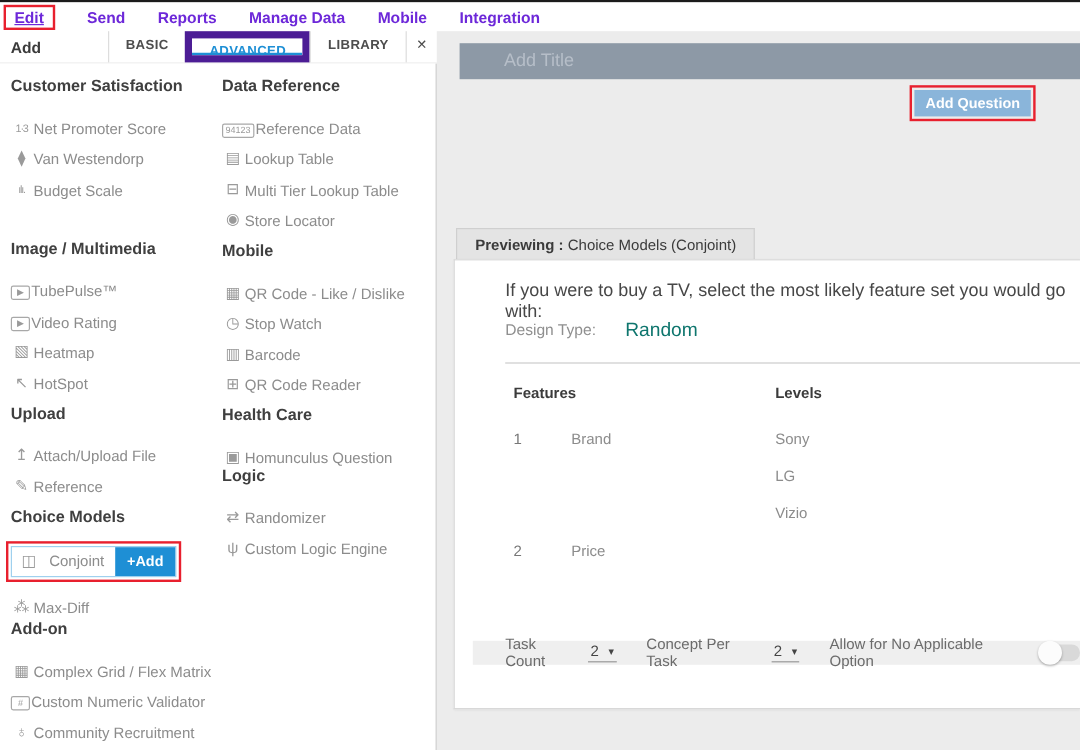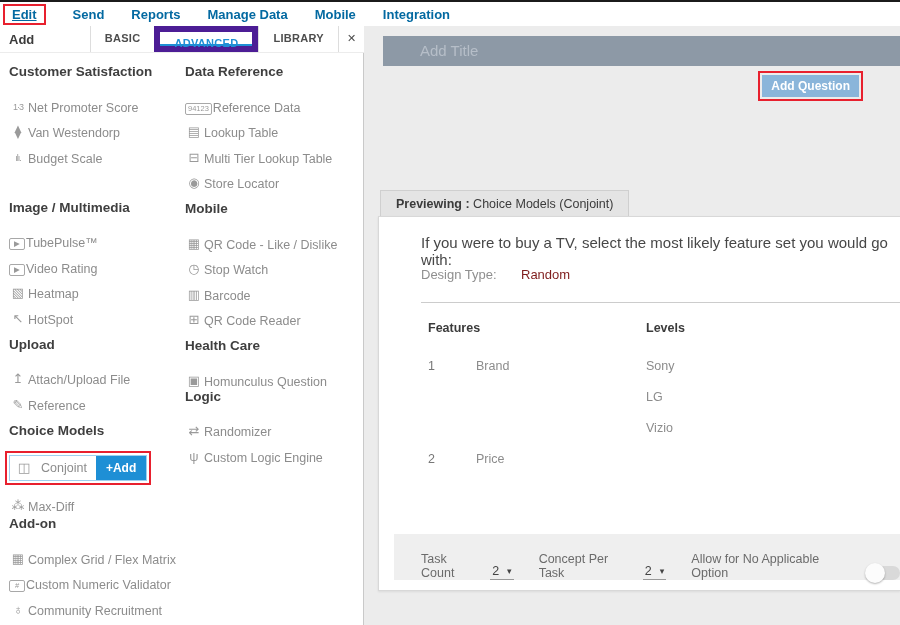--- a/index.html
+++ b/index.html
@@ -6,21 +6,21 @@
   html,body { width: 900px; height: 625px; }
   body {
     position: relative; overflow: hidden; background: #ffffff;
     font-family: "Liberation Sans", "DejaVu Sans", sans-serif;
     -webkit-font-smoothing: antialiased;
   }
   
   .topline { position:absolute; left:0; top:0; width:900px; height:2px; background:#1b1b1b; }
   .topnav { position:absolute; left:0; top:2px; width:900px; height:24px; background:#fff;
             display:flex; align-items:center; gap:27px; padding-left:12px; }
-  .nav-item { font-size:13px; font-weight:700; color:#0369a1; cursor:pointer; white-space:nowrap; }
+  .nav-item { font-size:13px; font-weight:700; color:#6d28d9; cursor:pointer; white-space:nowrap; }
   .nav-item.active { text-decoration:underline; border:2px solid #e8202e; padding:1px 7px; margin-left:-9px; }
   
   .panel-top { position:absolute; left:0; top:26px; width:364px; height:27px; background:#fff;
                border-bottom:1px solid #ececec; display:flex; align-items:stretch; }
   .panel-title { flex:1; font-size:13px; font-weight:700; color:#3b3b3b; line-height:27px; padding-left:9px; }
   .tab { font-size:11px; font-weight:700; color:#4d4d4d; border-left:1px solid #ddd;
          line-height:25px; text-align:center; padding:0 14px; letter-spacing:.3px; cursor:pointer; }
   .tab.active { color:#1e8fd5; border:6px solid #4c1d95; box-shadow: inset 0 -2px 0 #1e8fd5; line-height:22px; }
   .tab-close { width:26px; border-left:1px solid #ddd; text-align:center; line-height:25px;
                font-size:11px; font-weight:700; color:#4d4d4d; cursor:pointer; }
@@ -53,32 +53,32 @@
   .addq-btn { background:#8ab5da; color:#fff; font-size:12px; font-weight:700;
               padding:4px 9px; cursor:pointer; white-space:nowrap; }
   .preview-tab { position:absolute; left:16px; top:164px; height:27px; background:#e4e4e4;
                  border:1px solid #cfcfcf; border-bottom:none; padding:0 15px; line-height:26px;
                  font-size:12.5px; color:#3b3b3b; white-space:nowrap; }
   .preview-tab b { font-weight:700; }
   .card { position:absolute; left:14px; top:190px; width:522px; height:375px; background:#fff;
           border:1px solid #d8d8d8; border-right:none; box-shadow:0 1px 2px rgba(0,0,0,.08);padding-left:22px; }
   .question { position:absolute; left:42px; top:17px; right:10px; font-size:15px; color:#474747; }
   .design-label { position:absolute; left:42px; top:50px; font-size:13px; color:#8f8f8f; }
-  .design-value { position:absolute; left:142px; top:50px; font-size:13px; color:#7f1d1d; }
+  .design-value { position:absolute; left:142px; top:50px; font-size:16px; color:#0f766e; }
   .divider { position:absolute; left:42px; right:0; top:85px; border-top:1px solid #cccccc; }
   .tbl { position:absolute; left:49px; right:0; top:104px; font-size:12.5px; }
   .tbl-head { display:flex; height:30px; font-weight:700; color:#3b3b3b; }
   .th-features { width:218px; }
   .trow { display:flex; }
   .c-num  { width:48px;  color:#777; line-height:31px; }
   .c-feat { width:170px; color:#8c8c8c; line-height:31px; }
   .c-lvls { display:flex; flex-direction:column; }
   .lvl { height:31px; line-height:31px; color:#8c8c8c; }
-  .footer-bar { position:absolute; left:15px; right:0; top:317px; height:46px; background:#efefef;
-                display:flex; align-items:flex-end; padding-left:27px; font-size:12.5px; color:#6b6b6b; }
+  .footer-bar { position:absolute; left:15px; right:0; top:317px; height:20px; background:#efefef;
+                display:flex; align-items:center; padding-left:27px; font-size:12.5px; color:#6b6b6b; }
   .dd { display:inline-flex; align-items:center; gap:8px; border-bottom:1px solid #999;
         margin-left:8px; padding:0 2px 1px 2px; color:#444; cursor:pointer; }
   .dd .caret { font-size:9px; color:#444; }
   .gap25 { margin-left:25px; }
   .toggle { position:relative; width:33px; height:14px; background:#d9d9d9; border-radius:7px;
             margin-left:12px; cursor:pointer; }
   .knob { position:absolute; left:-3px; top:-3px; width:20px; height:20px; background:#fcfcfc;
           border-radius:50%; box-shadow:0 1px 2px rgba(0,0,0,.3); }
 </style>
 </head>

